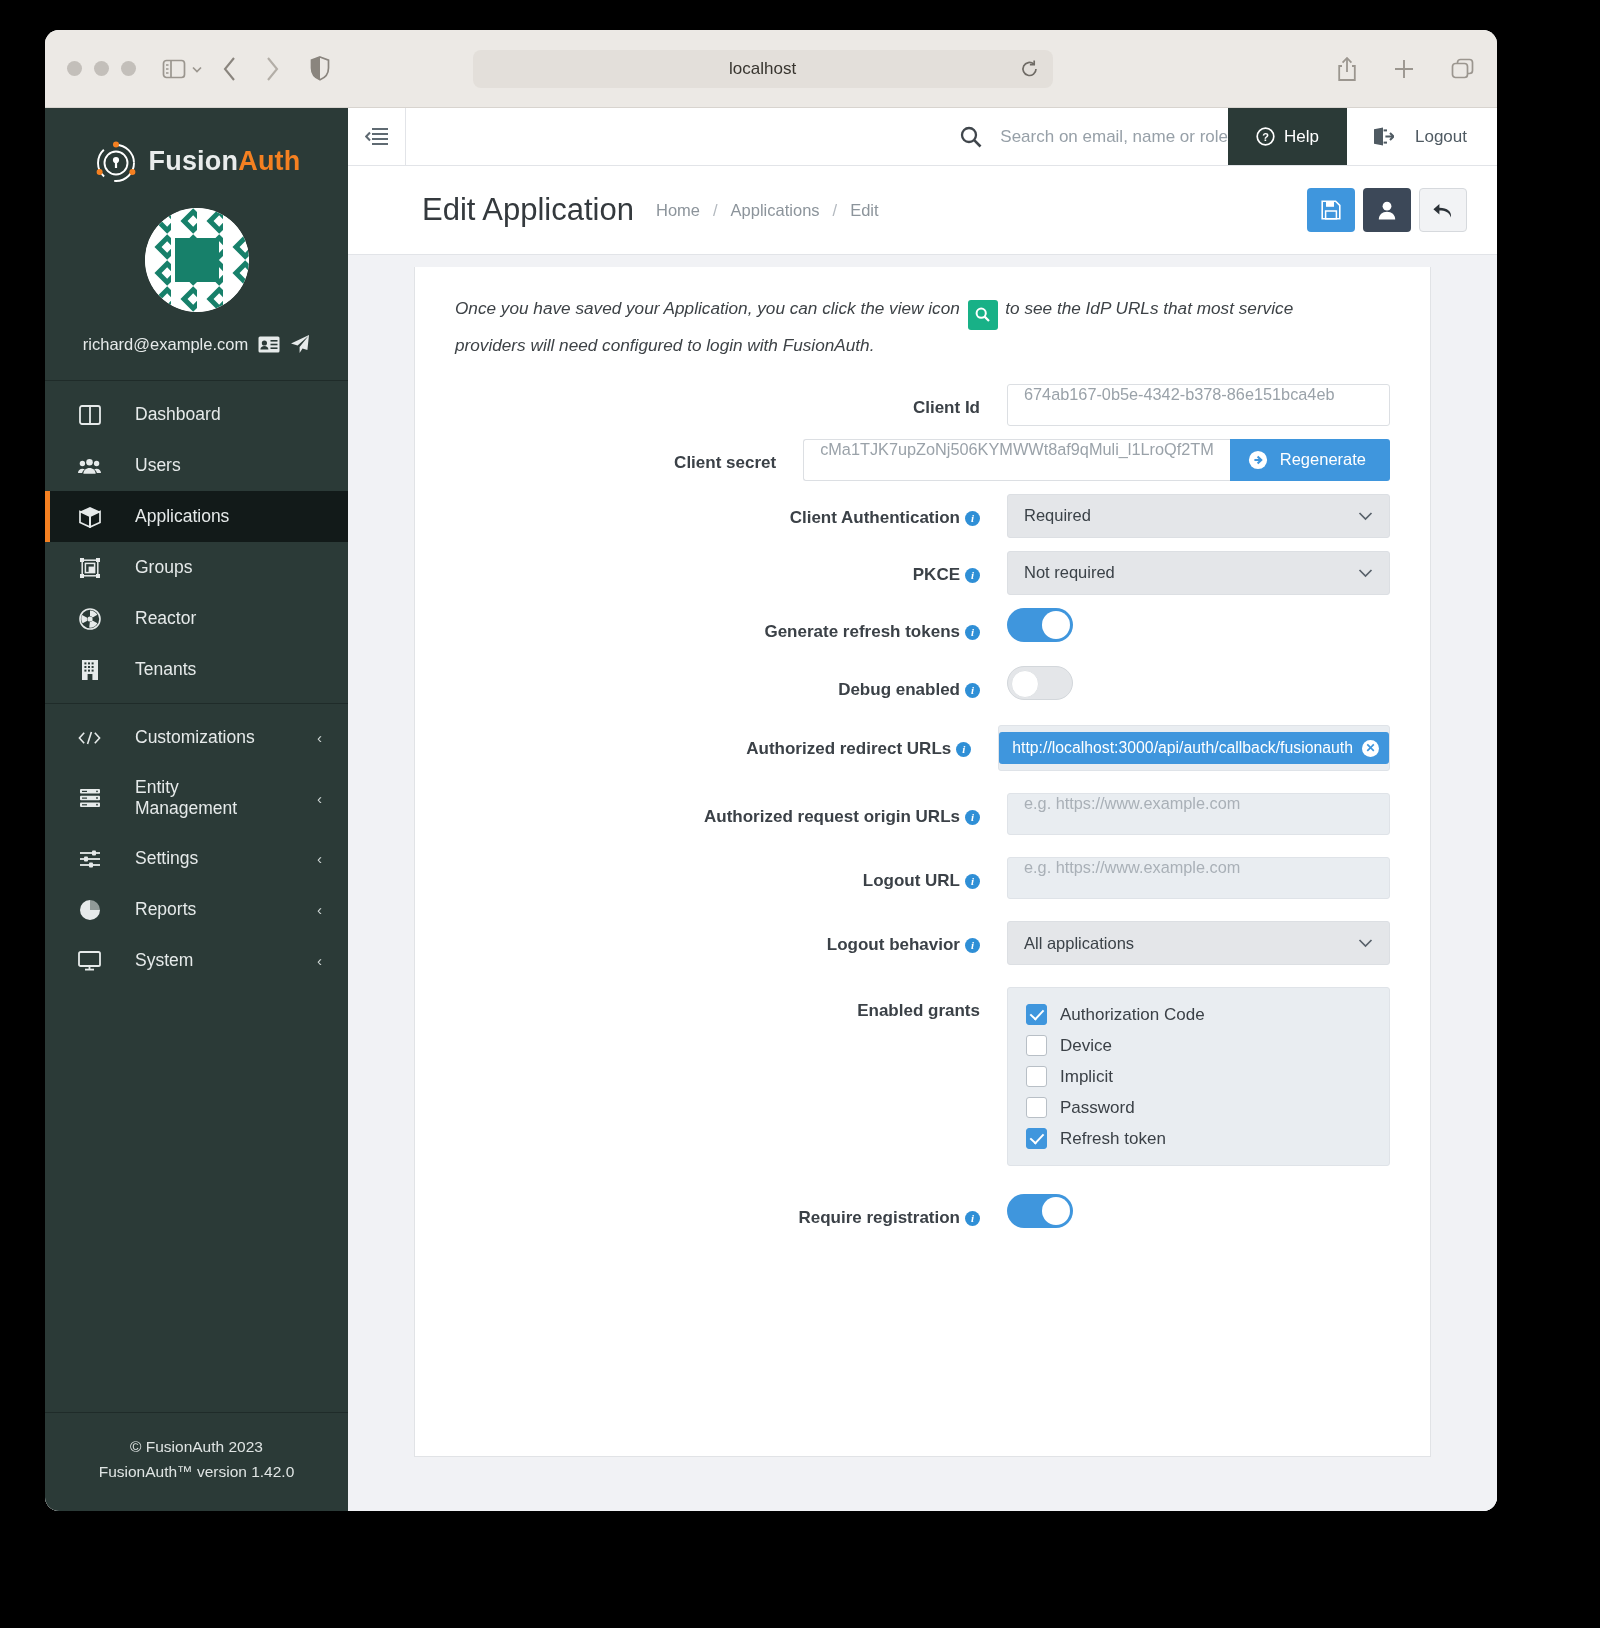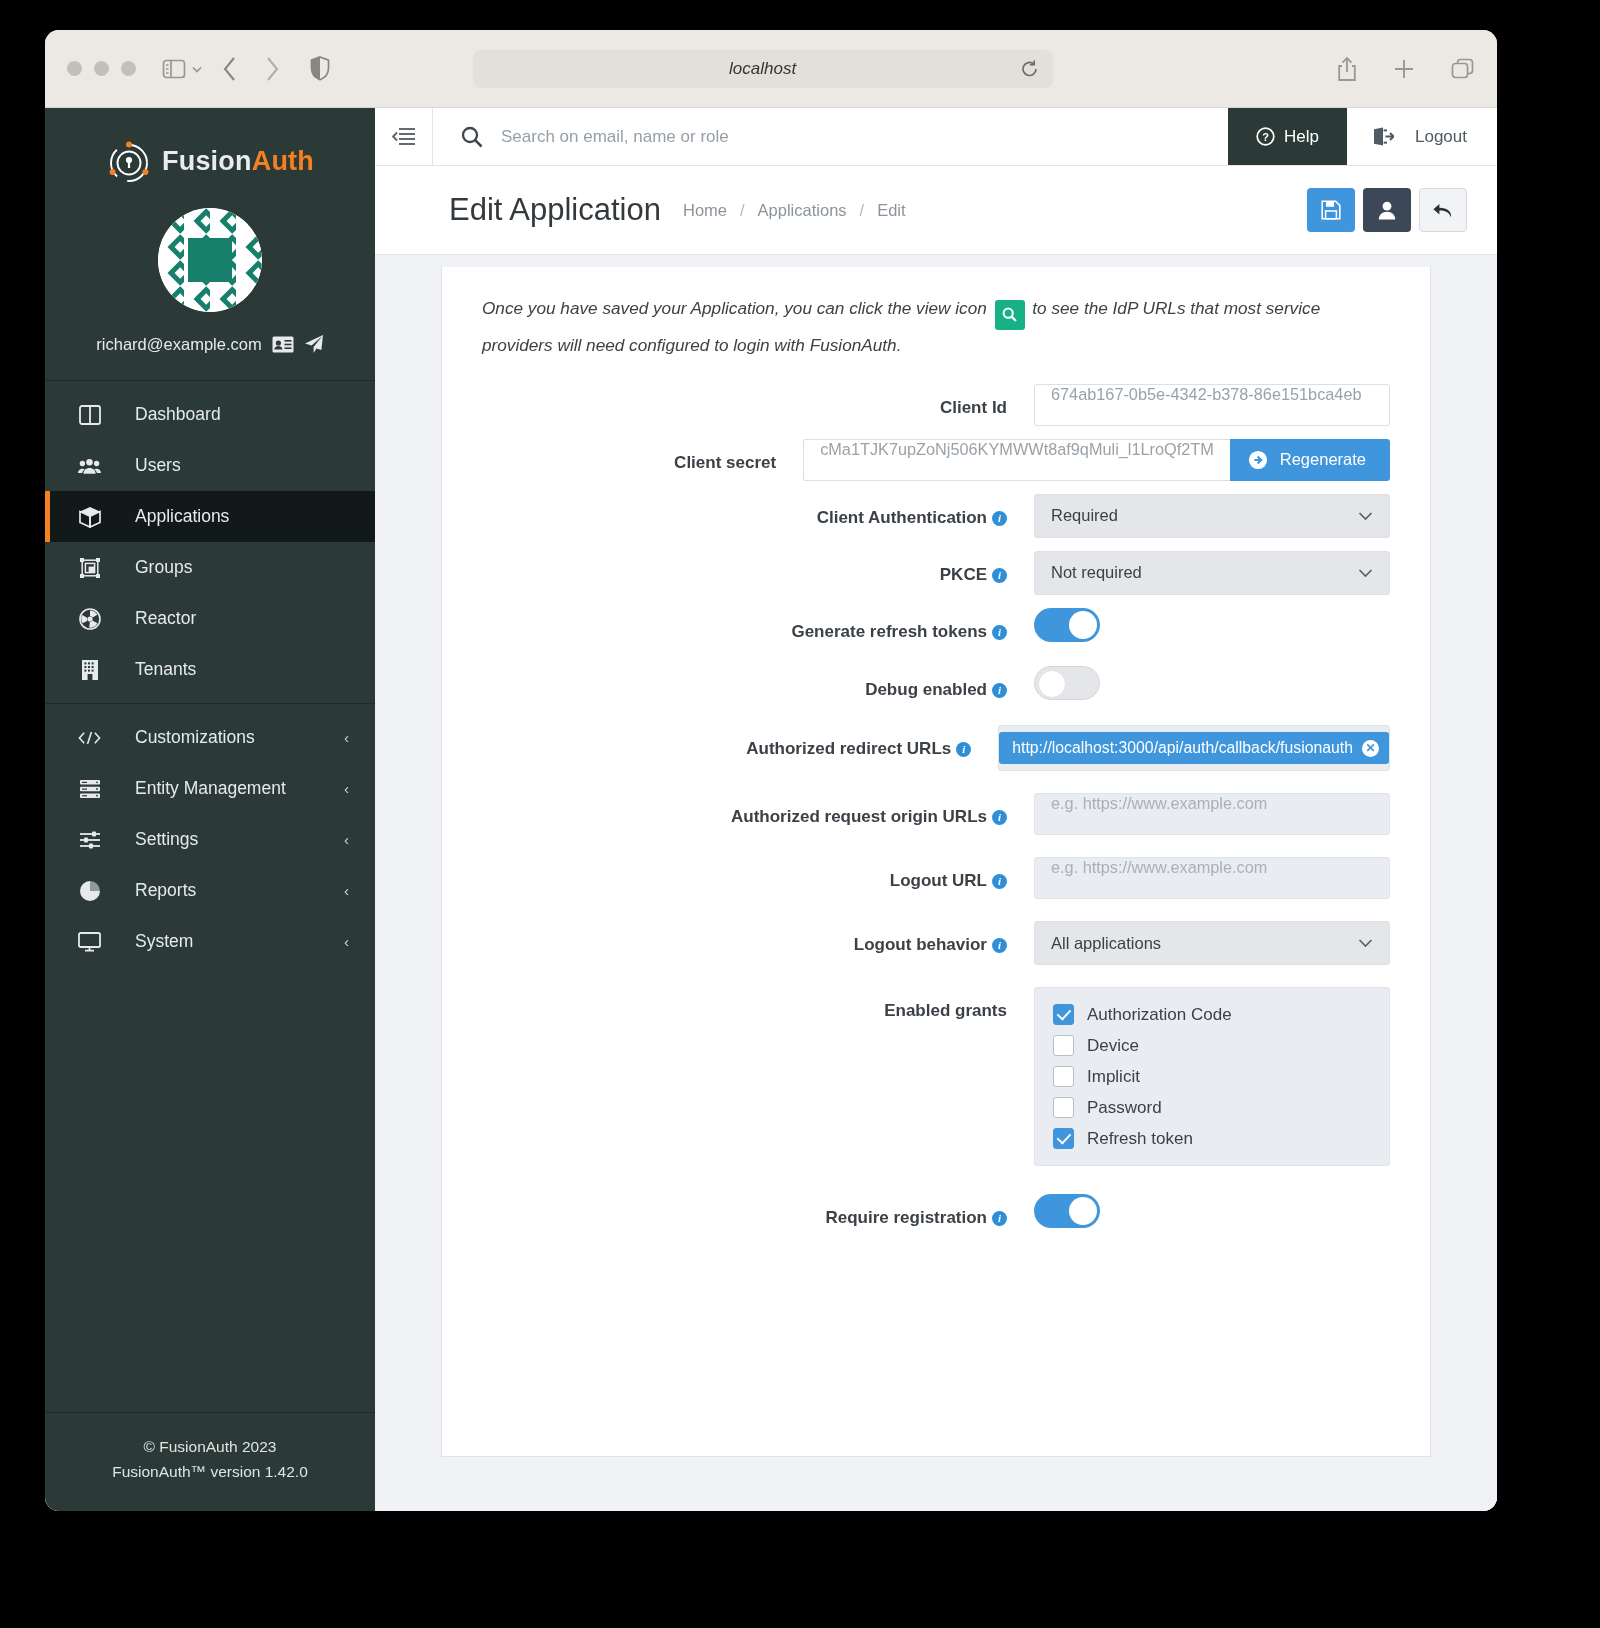--- a/index.html
+++ b/index.html
@@ -44,42 +44,41 @@
     flex: 1;
     max-width: 580px;
     height: 38px;
     background: #e3dfda;
     border-radius: 8px;
     display: flex;
     align-items: center;
     justify-content: center;
     position: relative;
     margin: 0 auto;
-    font-style: italic;
   }
   .urlbar .url-text {
     font-size: 17px;
     color: #38352f;
   }
   .urlbar .reload {
     position: absolute; right: 14px; top: 50%; transform: translateY(-50%);
     color: #6f6b65;
   }
   .tb-right { display: flex; align-items: center; gap: 34px; margin-left: auto; padding-left: 30px; }
 
   
   .app {
     display: flex;
     height: calc(1481px - 78px);
     background: #f1f2f5;
   }
 
   
   .sidebar {
-    width: 330px;
+    width: 303px;
     background: #2b3a37;
     color: #e9ecec;
     display: flex;
     flex-direction: column;
     flex-shrink: 0;
   }
   .brand {
     padding: 30px 0 0 0;
     display: flex;
     justify-content: center;
@@ -154,20 +153,21 @@
     border-right: 1px solid #e2e4e8;
     color: #5f6a72;
     cursor: pointer;
   }
   .search-box {
     flex: 1;
     display: flex;
     align-items: center;
     gap: 18px;
     padding-left: 28px;
+    justify-content: flex-end;
   }
   .search-box .ph { font-size: 17px; color: #97a0a8; }
   .help-btn {
     background: #2b3a37;
     color: #fff;
     display: flex; align-items: center; gap: 9px;
     padding: 0 28px;
     font-size: 17px;
     cursor: pointer;
   }

